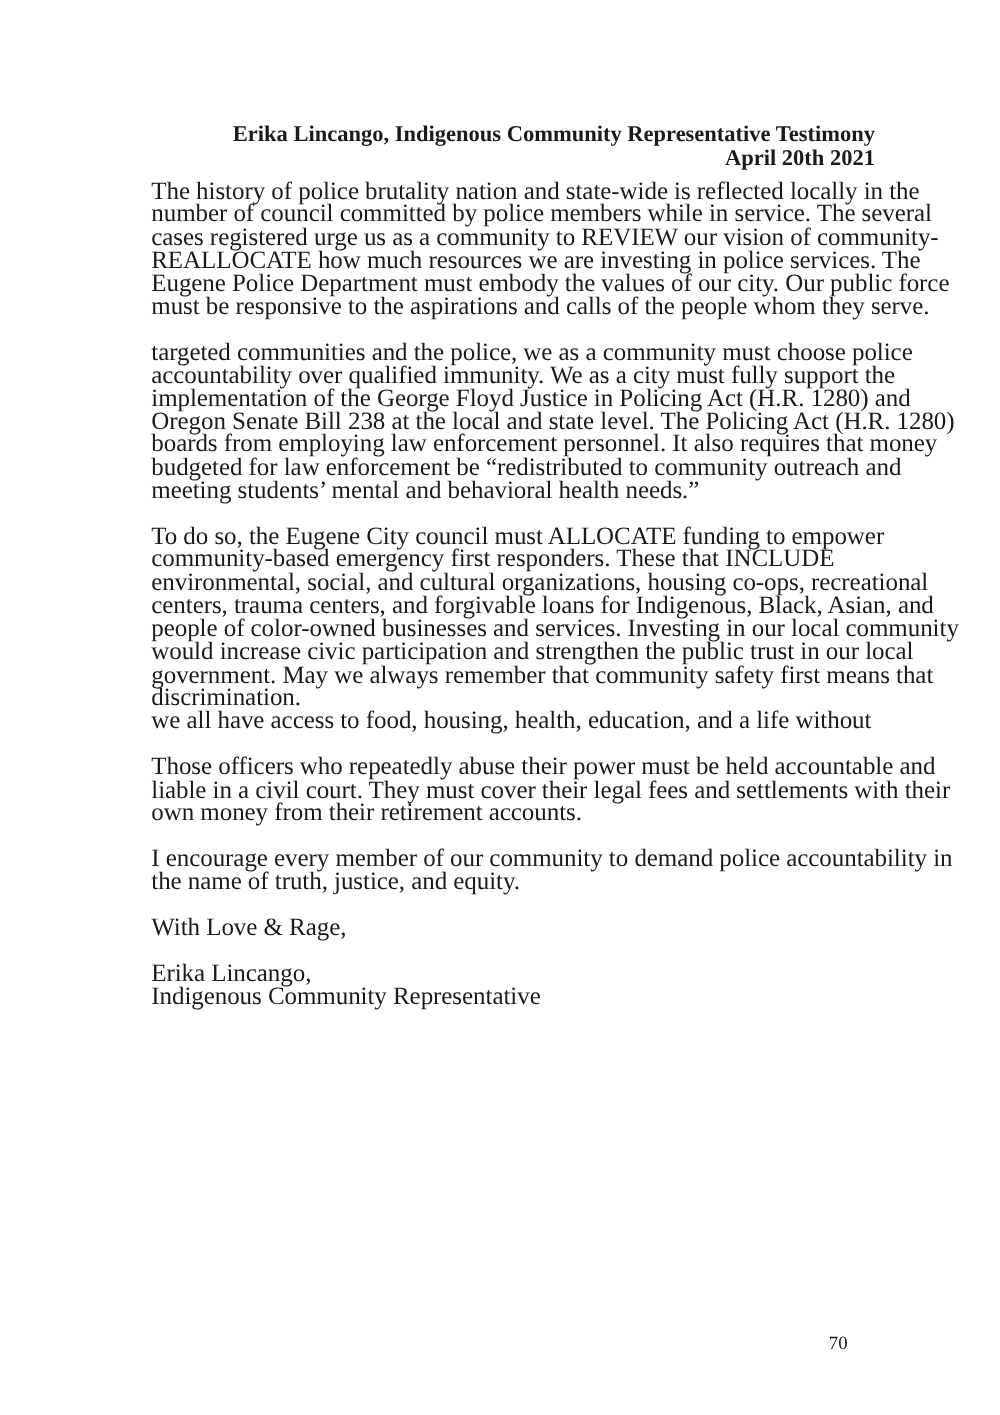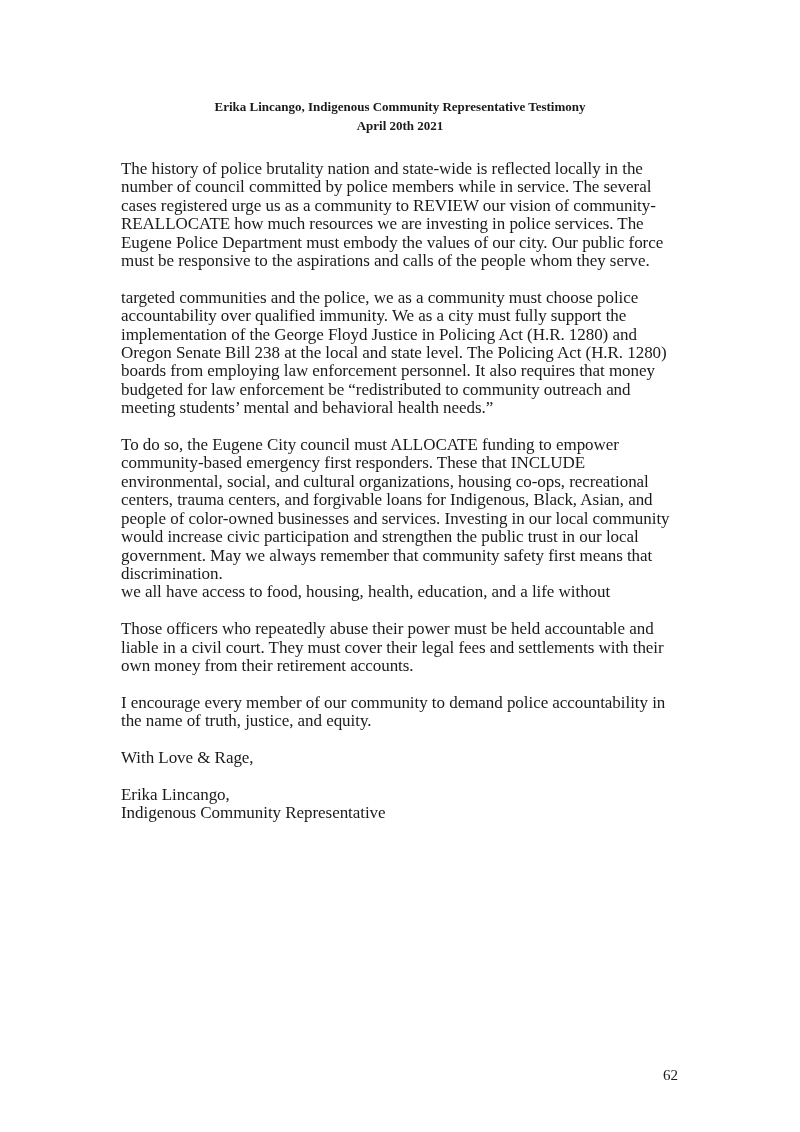--- a/index.html
+++ b/index.html
@@ -4,26 +4,26 @@
 <style>
   html, body { margin: 0; padding: 0; background: #ffffff; }
   body { width: 800px; height: 1132px; position: relative; overflow: hidden; }
   .page {
     position: absolute; left: 0; top: 0; width: 800px; height: 1132px;
     font-family: "Liberation Serif", "DejaVu Serif", serif;
     color: #1a1a1a;
   }
   .title-block {
     position: absolute; left: 100px; top: 98px; width: 600px;
-    text-align: center; font-weight: bold; font-size: 13px; line-height: 18.5px;
+    text-align: right; font-weight: bold; font-size: 18px; line-height: 18.5px;
   }
   .title-block div { white-space: nowrap; }
   .body {
-    position: absolute; left: 121px; top: 160px; width: 570px;
-    font-size: 17px; line-height: 18.4px; letter-spacing: -0.05px;
+    position: absolute; left: 121px; top: 144px; width: 570px;
+    font-size: 20px; line-height: 18.4px; letter-spacing: -0.05px;
   }
   .para { margin: 0 0 18.4px 0; }
   .line { display: block; white-space: nowrap; }
   .sig-name { font-weight: normal; }
   .page-number {
     position: absolute; right: 122px; top: 1066px;
     font-size: 15px; line-height: 18px;
   }
 </style>
 </head>
@@ -75,14 +75,14 @@
     </p>
     <p class="para">
       <span class="line">With Love &amp; Rage,</span>
     </p>
     <p class="para">
       <span class="line sig-name">Erika Lincango,</span>
       <span class="line">Indigenous Community Representative</span>
     </p>
   </div>
 
-  <div class="page-number">62</div>
+  <div class="page-number">70</div>
 </div>
 
 </body></html>

